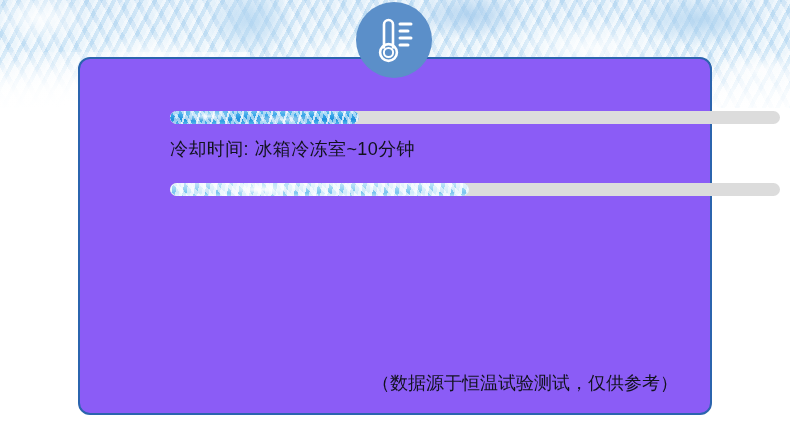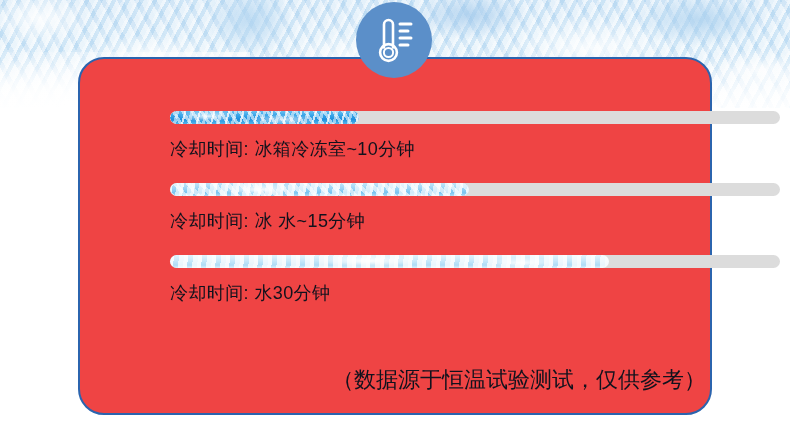--- a/index.html
+++ b/index.html
@@ -32,23 +32,23 @@
     background:linear-gradient(180deg, rgba(255,255,255,0) 0%, rgba(255,255,255,.75) 45%, #ffffff 100%);
   }
   .bg-left-sheen{
     position:absolute;left:0;top:52px;width:250px;height:60px;
     background:linear-gradient(170deg, rgba(255,255,255,.1), rgba(255,255,255,.95) 60%);
   }
 
   
   .card{
     position:absolute;left:78px;top:57px;width:634px;height:358px;
-    background:#ef4444;
+    background:#8b5cf6;
     border:2px solid #2b64ae;
-    border-radius:26px;
+    border-radius:12px;
     box-sizing:border-box;
   }
 
   
   .badge{
     position:absolute;left:356px;top:2px;width:76px;height:76px;
     border-radius:50%;
     background:#5b8fc9;
     display:flex;align-items:center;justify-content:center;
   }
@@ -82,22 +82,22 @@
       radial-gradient(ellipse 70px 9px at 45% 45%, rgba(255,255,255,.98), rgba(255,255,255,0) 72%),
       radial-gradient(ellipse 50px 8px at 80% 60%, rgba(255,255,255,.9), rgba(255,255,255,0) 70%),
       linear-gradient(180deg,#d7eefb 0%, #b3dff7 40%, #8ccdf1 78%, #cbe9fa 100%);
   }
   .row-label{
     position:absolute;left:0;top:26px;
     font-size:18px;color:#11121d;letter-spacing:.4px;white-space:nowrap;
   }
 
   .footnote{
-    position:absolute;right:4px;bottom:18px;
-    font-size:22px;color:#11121d;white-space:nowrap;
+    position:absolute;right:32px;bottom:18px;
+    font-size:18px;color:#11121d;white-space:nowrap;
   }
 </style>
 </head>
 <body>
 
 <div class="bg">
   <div class="bg-ice"></div>
   <div class="bg-fade"></div>
   <div class="bg-left-sheen"></div>
 </div>
@@ -110,30 +110,23 @@
       <div class="track">
         <div class="fill" style="width:31%"></div>
       </div>
       <div class="row-label">冷却时间: 冰箱冷冻室~10分钟</div>
     </div>
 
     <div class="row">
       <div class="track">
         <div class="fill pale" style="width:49%"></div>
       </div>
-      <div class="row-label">冷却时间: 冰 水~15分钟</div>
     </div>
 
 
-    <div class="row">
-      <div class="track">
-        <div class="fill palest" style="width:72%"></div>
-      </div>
-      <div class="row-label">冷却时间: 水30分钟</div>
-    </div>
 
   </div>
 
   <div class="footnote">（数据源于恒温试验测试，仅供参考）</div>
 </div>
 
 <div class="badge">
   <svg width="46" height="52" viewBox="0 0 46 52">
     <g fill="none" stroke="#ffffff" stroke-width="2.6" stroke-linecap="round">
       <path d="M13 33.5 V10.5 a4.5 4.5 0 0 1 9 0 V33.5"></path>

